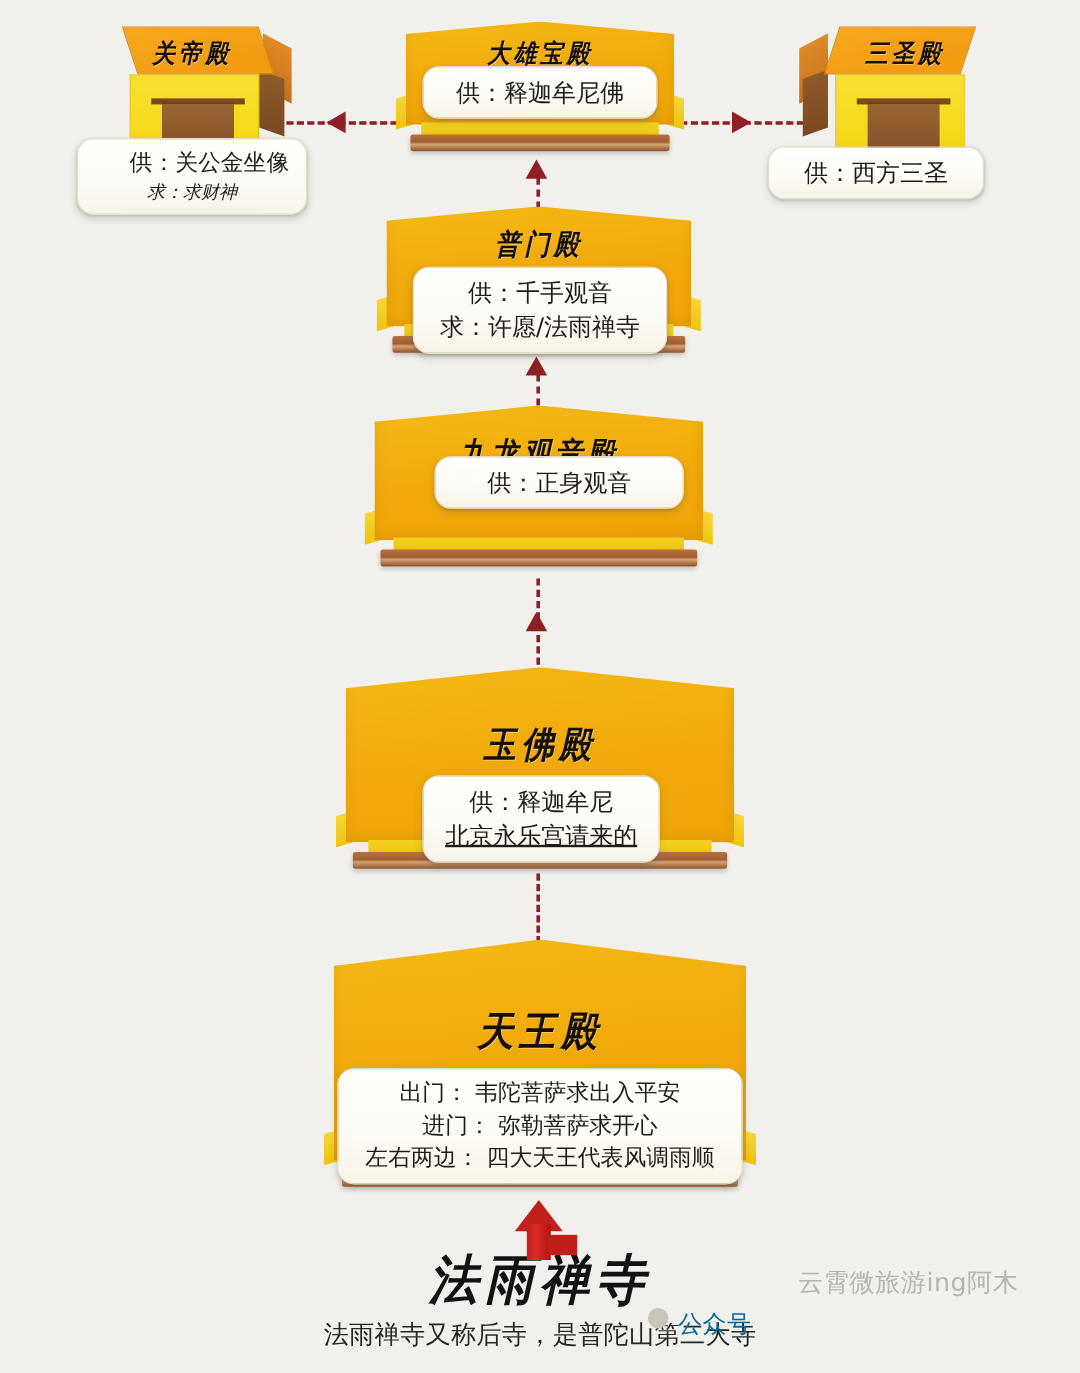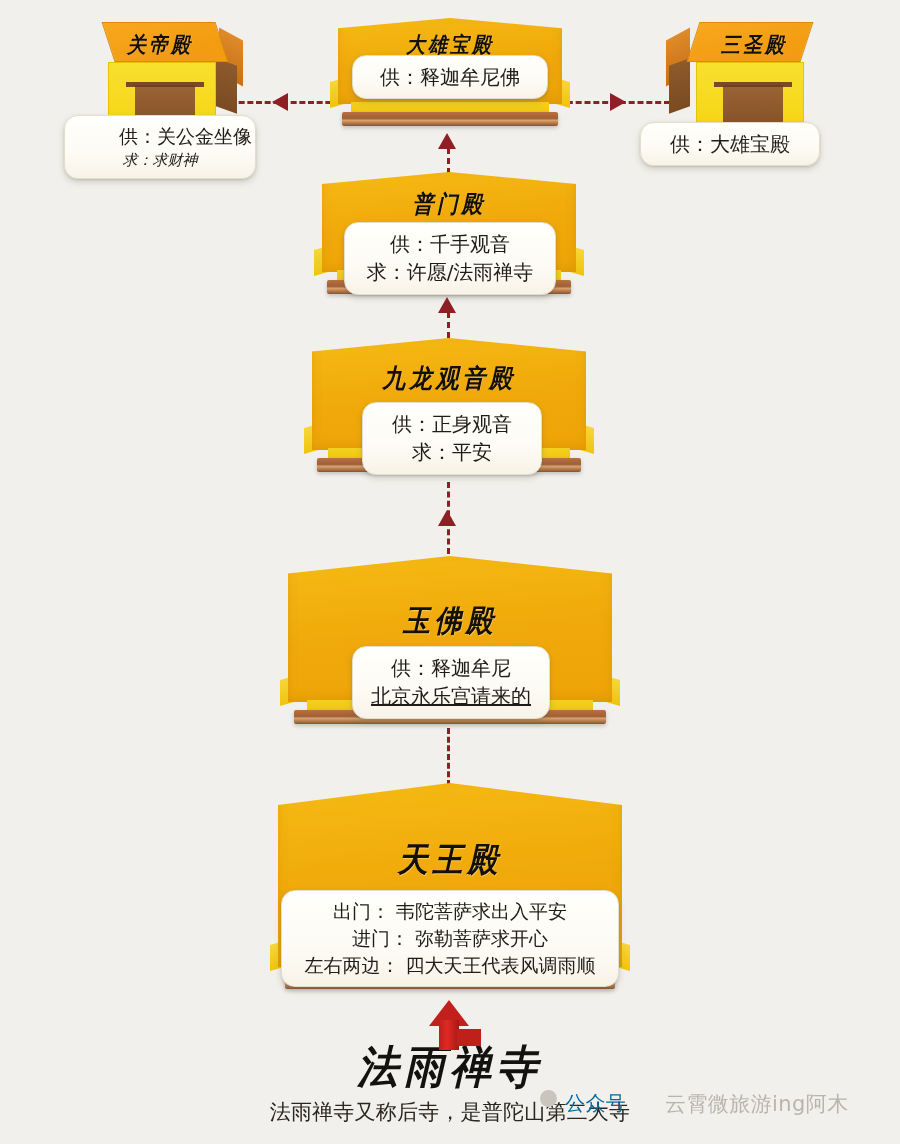--- a/index.html
+++ b/index.html
@@ -11,21 +11,21 @@
   }
   #stage{position:absolute;inset:0;}
 
   
   .callout{
     position:absolute;
     background:linear-gradient(180deg,#fffffc 0%,#fdfbf4 60%,#f7f3e8 100%);
     border:1px solid #e3ddcb;
     border-radius:14px;
     box-shadow:0 3px 6px rgba(120,110,90,.28), 0 1px 2px rgba(0,0,0,.12);
-    padding:7px 3px;
+    padding:7px 14px;
     box-sizing:border-box;
     text-align:center;
     color:#201c18;
     line-height:1.42;
     z-index:30;
   }
   .callout .ln{white-space:nowrap;display:block;}
 
   
   .hallname{
@@ -203,21 +203,21 @@
     <div class="sb-roof-side" style="right:auto;left:-4%;transform:skewY(-28deg);"></div>
     <div class="sb-side" style="right:auto;left:-2%;transform:skewY(-20deg);"></div>
     <div class="sb-roof-top" style="transform:skewX(-18deg);left:14%;"></div>
     <div class="sb-body" style="left:16%;"></div>
     <div class="sb-lintel" style="left:28%;"></div>
     <div class="sb-door" style="left:34%;"></div>
   </div>
   <div class="hallname" style="left:690px;top:32px;width:128px;font-size:19px;">三圣殿</div>
 
   <div class="callout" style="left:640px;top:122px;width:180px;">
-    <span class="ln" style="font-size:20px;">供：大雄宝殿</span>
+    <span class="ln" style="font-size:20px;">供：西方三圣</span>
   </div>
 
   <div class="hline" style="left:230px;top:101px;width:110px;"></div>
   <div class="arrow-left" style="left:272px;top:93px;"></div>
 
   <div class="hline" style="left:558px;top:101px;width:112px;"></div>
   <div class="arrow-right" style="left:610px;top:93px;"></div>
 
   <div class="vline" style="left:447px;top:138px;height:36px;"></div>
   <div class="arrow-up" style="left:438px;top:133px;"></div>
@@ -241,23 +241,22 @@
 
   <div class="bldg" style="left:312px;top:338px;width:274px;height:134px;">
     <div class="eave-l"></div>
     <div class="eave-r"></div>
     <div class="roof"></div>
     <div class="plinth"></div>
     <div class="base"></div>
   </div>
   <div class="hallname" style="left:312px;top:363px;width:274px;font-size:23px;">九龙观音殿</div>
 
-  <div class="callout" style="left:362px;top:402px;width:180px;">
+  <div class="callout" style="left:362px;top:380px;width:208px;">
     <span class="ln" style="font-size:20px;">供：正身观音</span>
-    <span class="ln" style="font-size:20px;">求：平安</span>
   </div>
 
   <div class="vline" style="left:447px;top:482px;height:72px;"></div>
   <div class="arrow-up" style="left:438px;top:510px;"></div>
 
   <div class="bldg" style="left:288px;top:556px;width:324px;height:168px;">
     <div class="eave-l"></div>
     <div class="eave-r"></div>
     <div class="roof"></div>
     <div class="plinth"></div>
@@ -293,15 +292,15 @@
   </div>
 
   <div class="redmark" style="left:457px;top:1029px;"></div>
 
   <div class="foot-title" style="left:0;top:1040px;">法雨禅寺</div>
 
   <div class="foot-sub" style="left:0;top:1098px;">法雨禅寺又称后寺，是普陀山第二大寺</div>
 
   <div class="wm-dot" style="left:540px;top:1090px;"></div>
   <div class="wm-badge" style="left:565px;top:1090px;">公众号</div>
-  <div class="watermark" style="left:665px;top:1090px;">云霄微旅游ing阿木</div>
+  <div class="watermark" style="left:665px;top:1055px;">云霄微旅游ing阿木</div>
 
 </div>
 
 </body></html>

